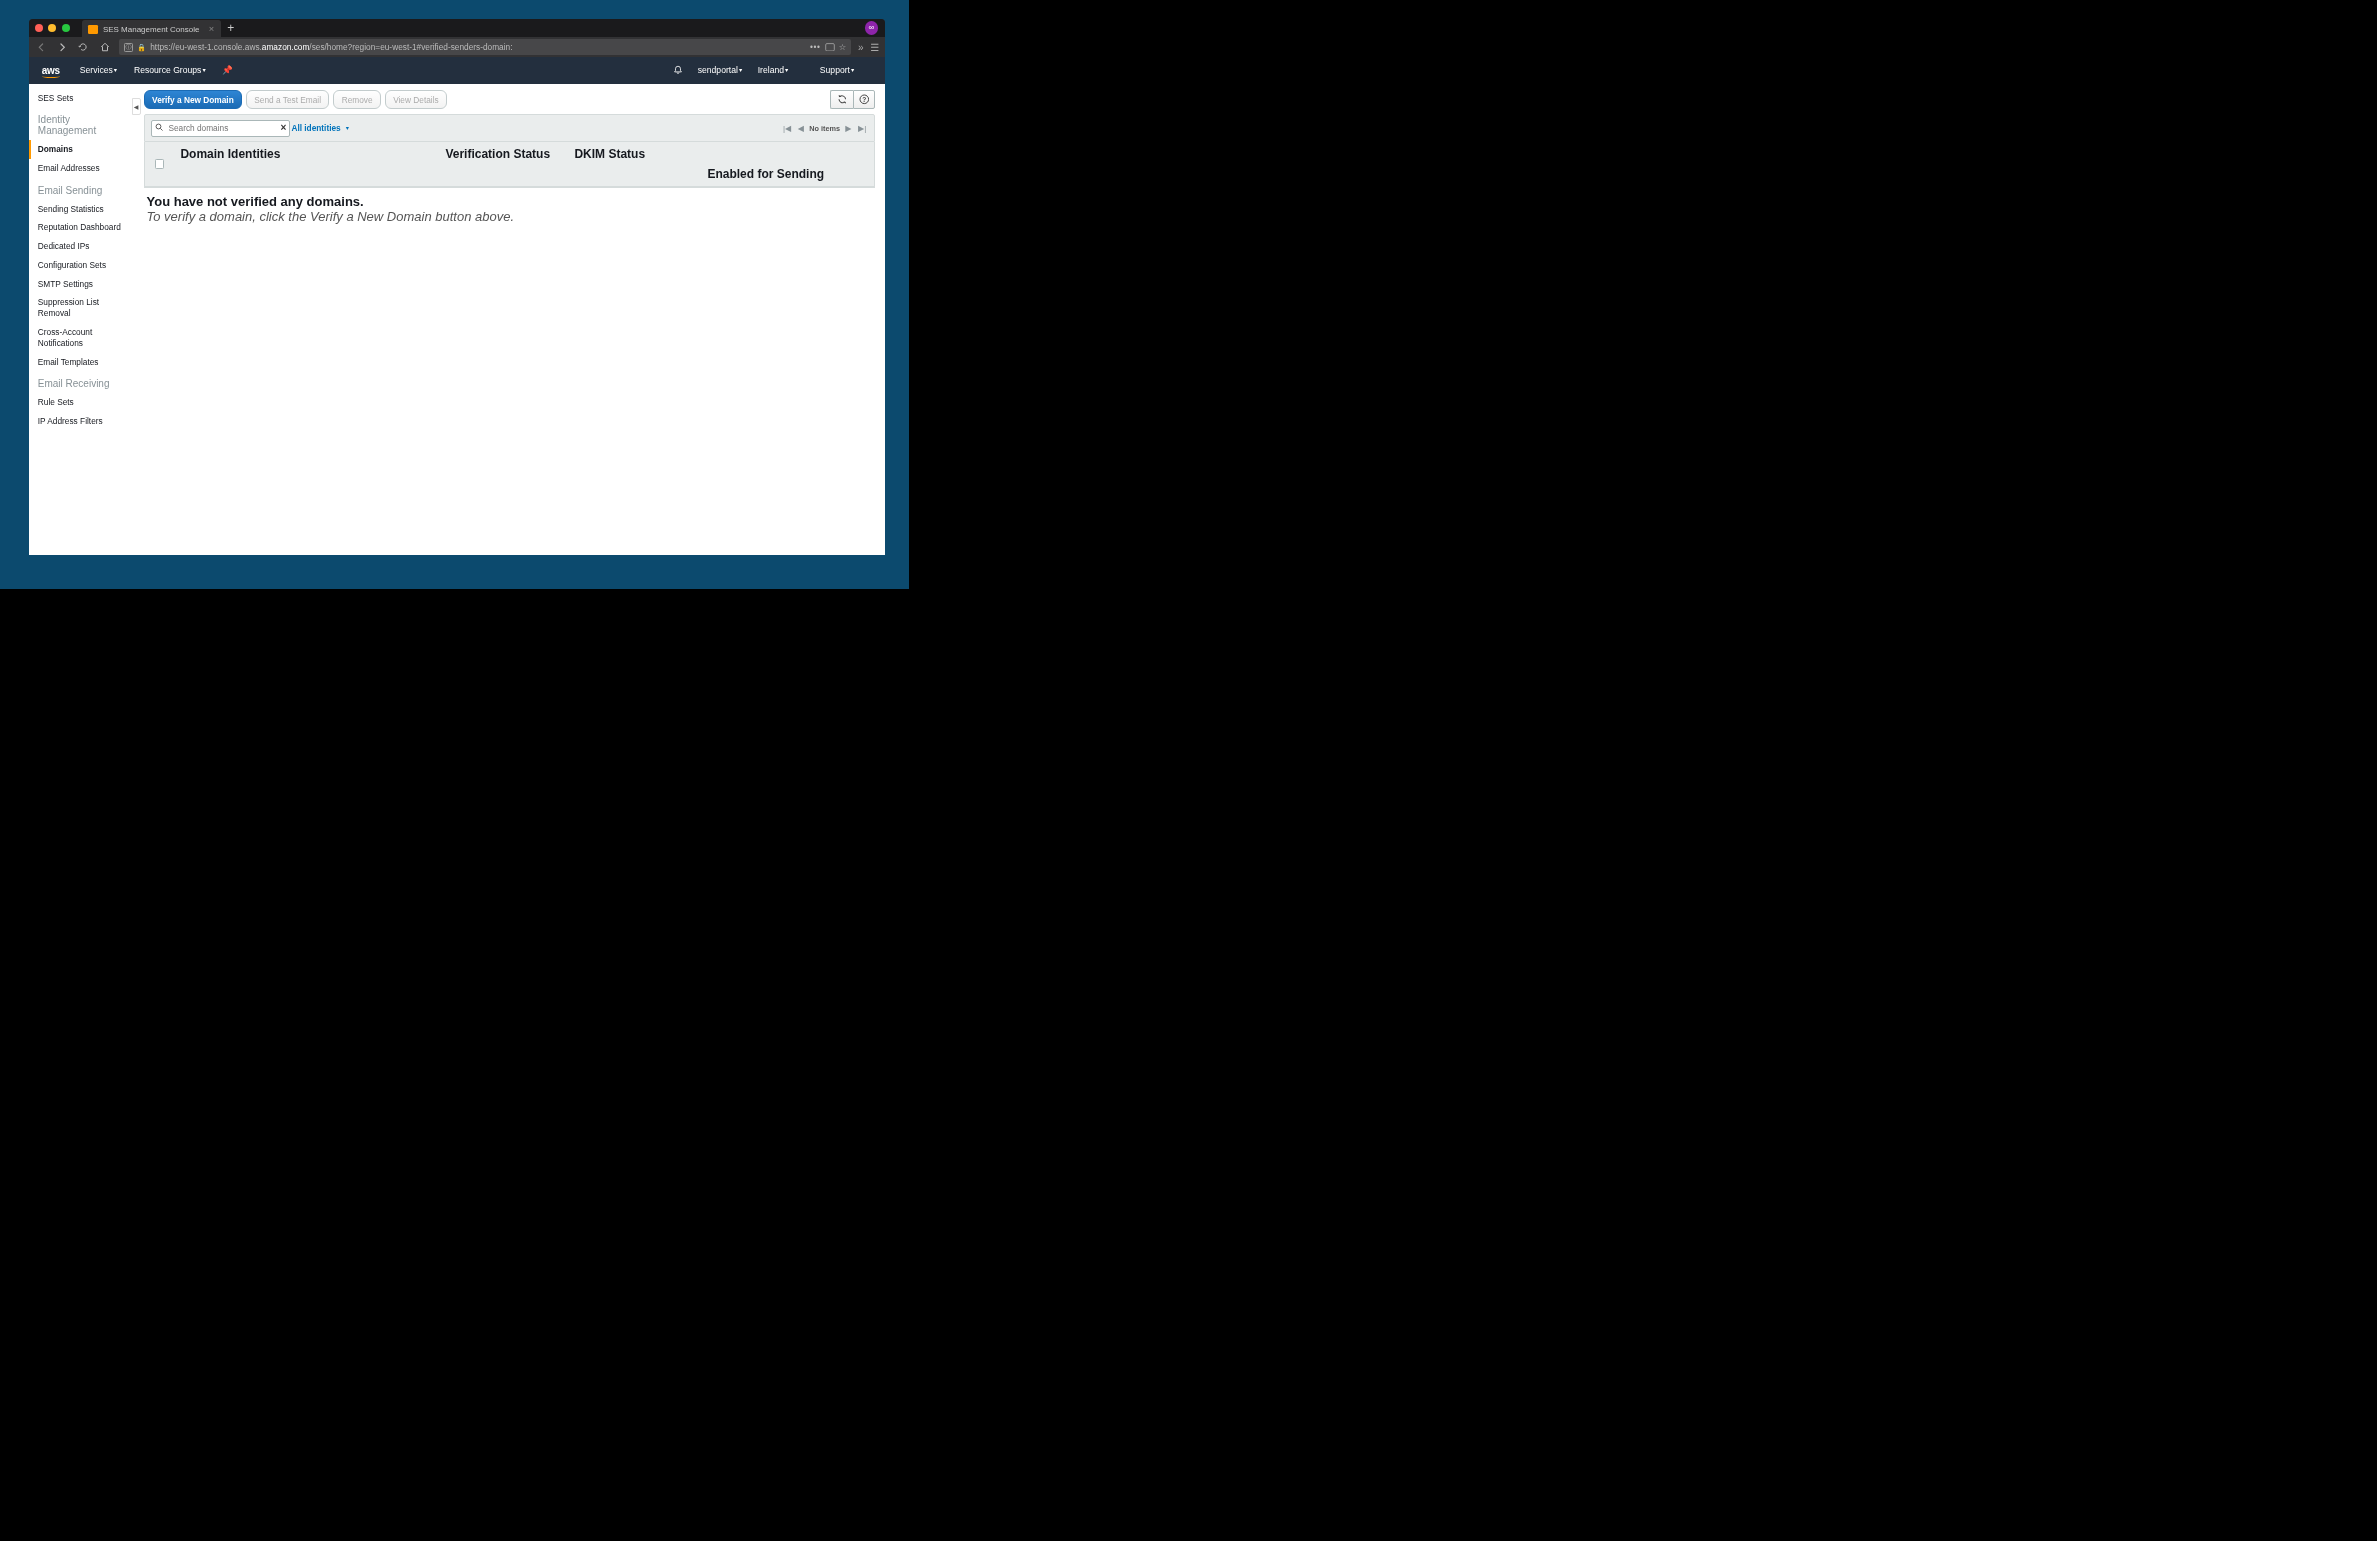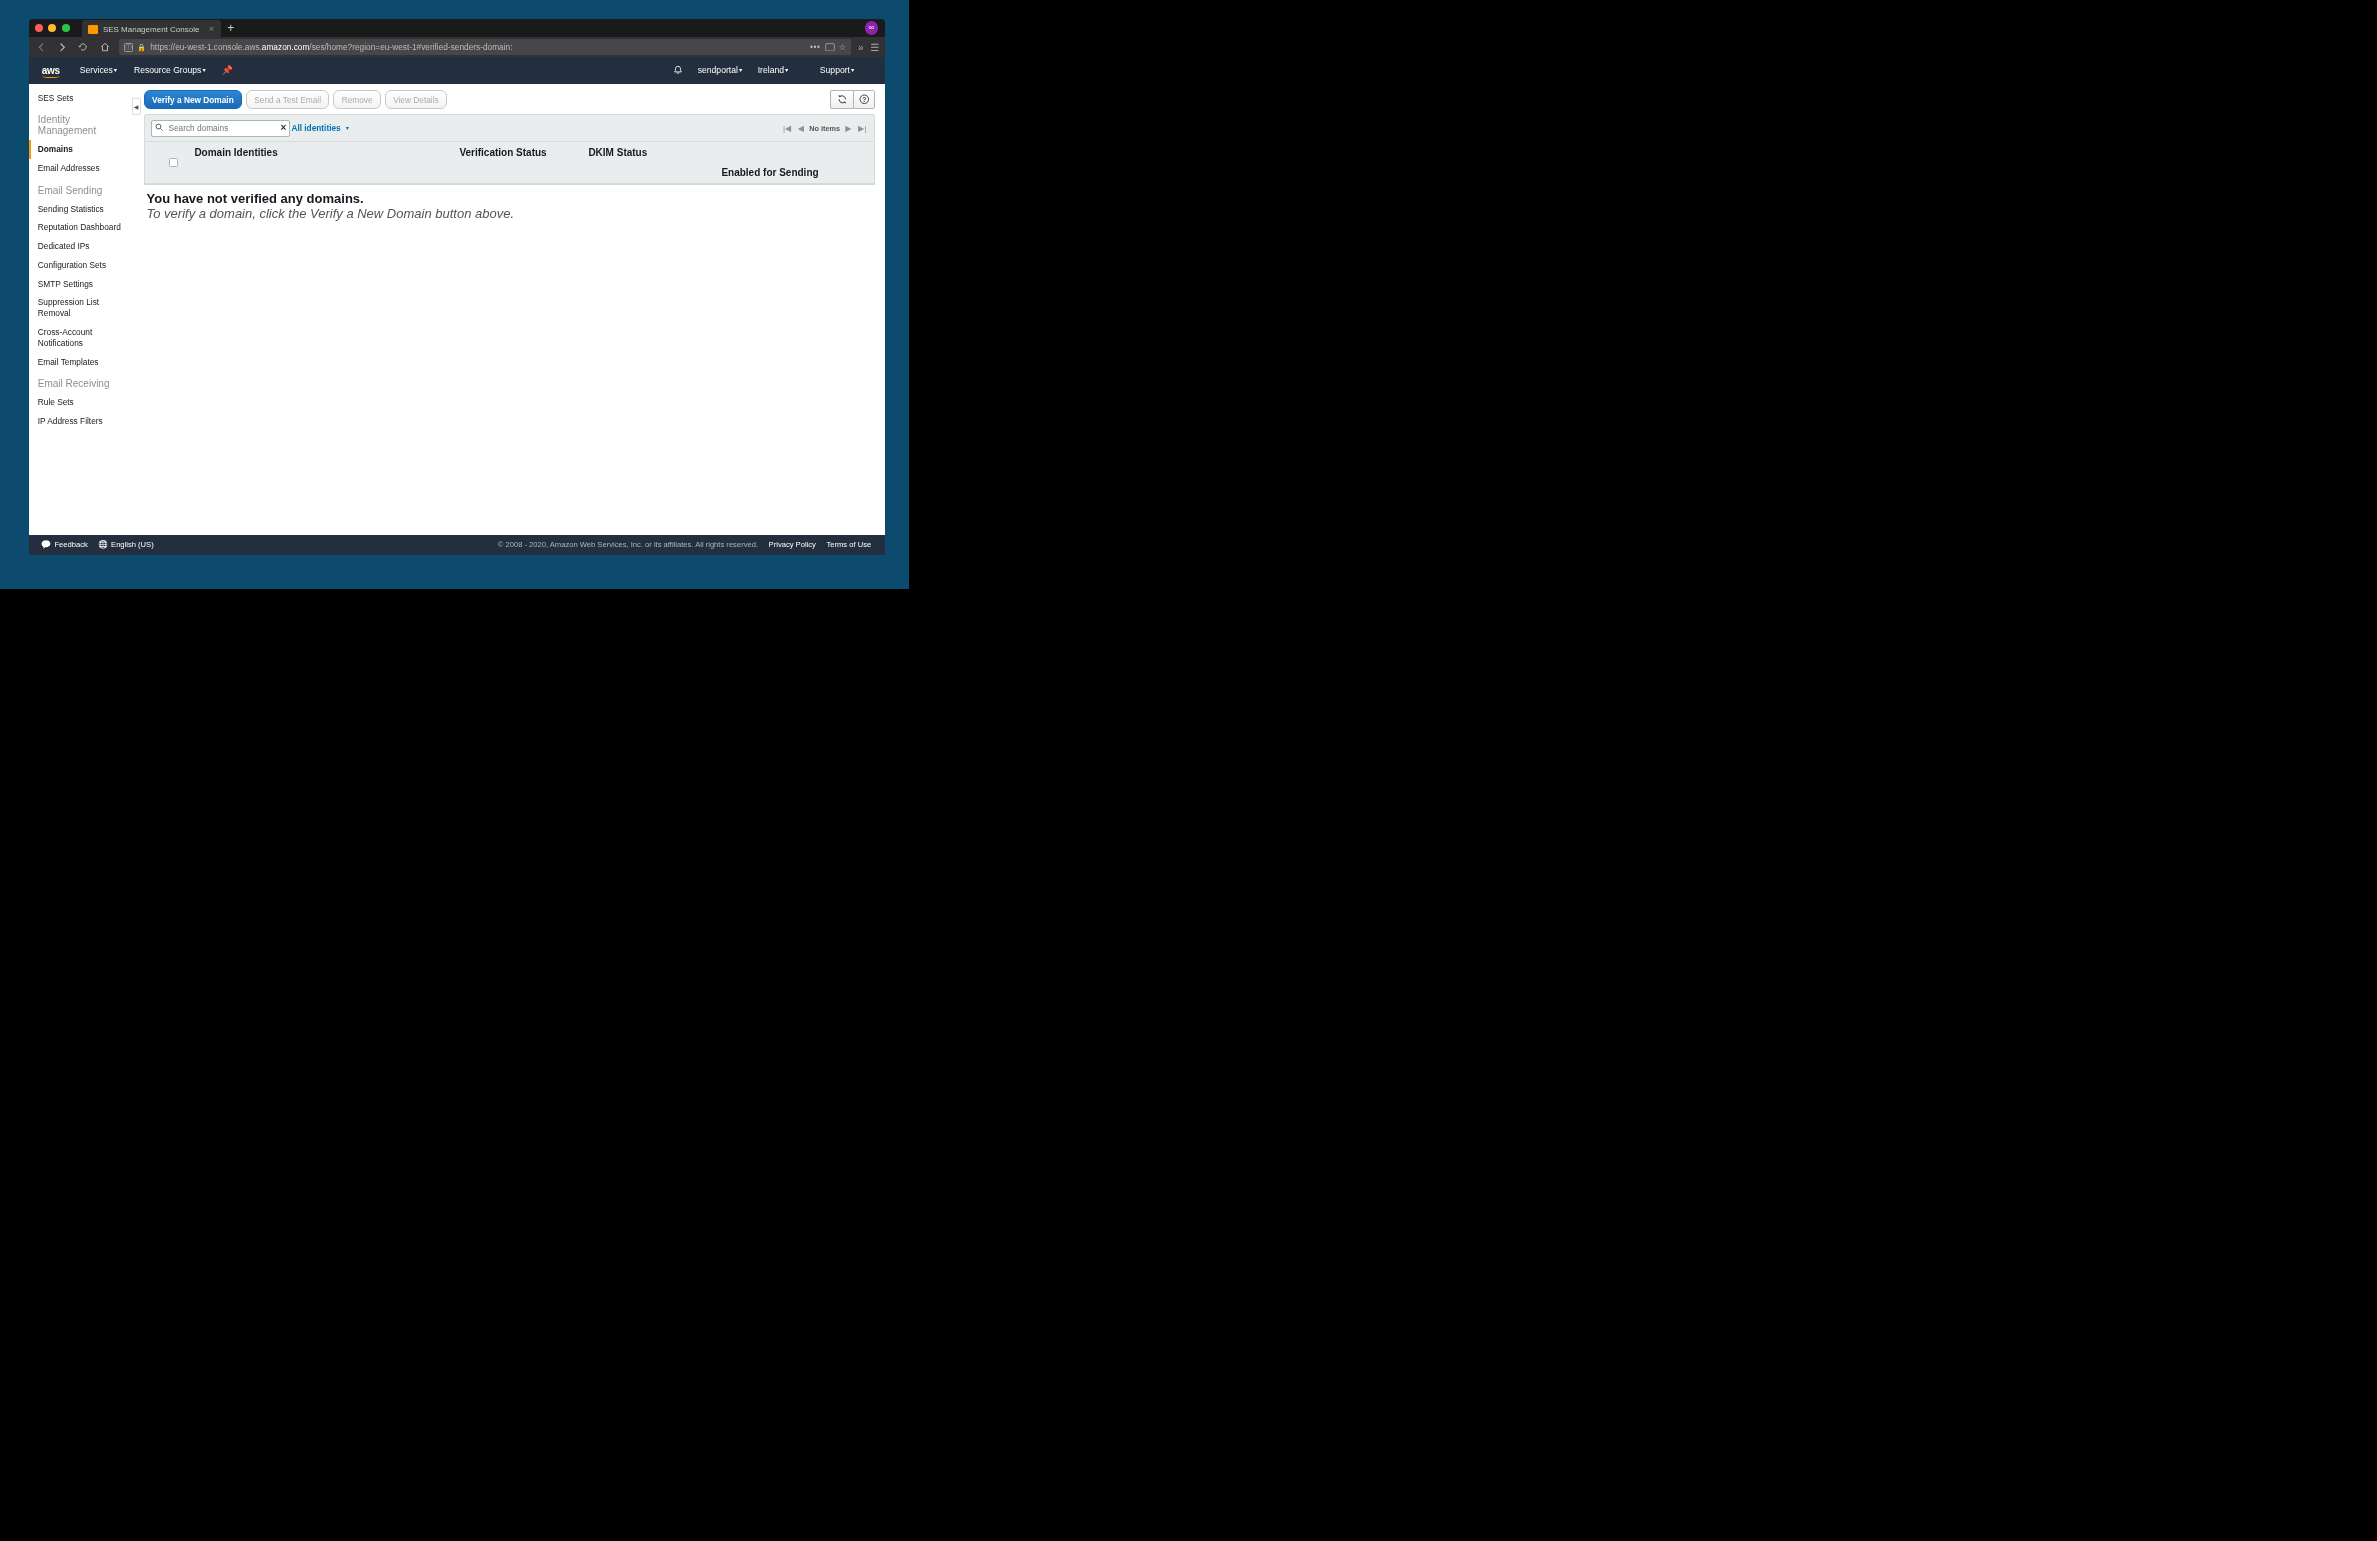--- a/index.html
+++ b/index.html
@@ -69,21 +69,21 @@
 .search-box input { width: 100%; height: 17px; padding: 0 17px 0 16px; border: 0.7px solid #aab7b8; border-radius: 2px; font-size: 8.3px; }
 .search-box .search-icon { position: absolute; left: 4px; top: 3.3px; color: #555; font-size: 8.6px; }
 .search-box .clear-icon { position: absolute; right: 4px; top: 2.7px; color: #333; font-size: 10px; font-weight: bold; cursor: pointer; }
 .filter-link { color: #0073bb; font-size: 8.3px; font-weight: bold; display: flex; align-items: center; gap: 4px; cursor: pointer;}
 .filter-link .caret { font-size: 5.3px; }
 .pager { margin-left: auto; display: flex; align-items: center; gap: 4px; color: #879196; font-size: 7.3px; }
 .pager-btn { color: #879196; font-size: 8px; padding: 0 1.3px;}
 .pager-text { font-weight: bold; color: #555;}
 
 .table { border: 0.7px solid #d5dbdb; border-top: none; }
-.thead { display: flex; background: #eaeded; border-bottom: 0.7px solid #d5dbdb; font-size: 10px; font-weight: bold; color: #16191f; padding-left: 14px; }
+.thead { display: flex; background: #eaeded; border-bottom: 0.7px solid #d5dbdb; font-size: 12px; font-weight: bold; color: #16191f; }
 .th { padding: 4.6px 6.6px; }
 .th.check { width: 29px; display: flex; align-items: center; justify-content: center;}
 .th.check .chk { width: 9.3px; height: 9.3px; background: #fff; border: 0.7px solid #aab7b8; border-radius: 1.3px;}
 .th.c1 { flex: 0 0 265px; }
 .th.c2 { flex: 0 0 129px; }
 .th.c3 { flex: 0 0 133px; }
 .th.c4 { flex: 1; margin-top: 20px; }
 
 .empty-msg { padding: 6.6px 2.7px; font-size: 13px; color: #16191f; }
 .empty-msg .bold { font-weight: bold; }
@@ -280,26 +280,18 @@
           </div>
 
           <div class="empty-msg">
             <div class="bold">You have not verified any domains.</div>
             <div class="italic">To verify a domain, click the Verify a New Domain button above.</div>
           </div>
 
         </div>
       </div>
 
-      <div class="footer">
-        <span><span class="feedback-icon"></span><span>Feedback</span></span>
-        <span><span class="globe-icon"></span><span>English (US)</span></span>
-        <div class="footer-spacer"></div>
-        <span class="copyright">© 2008 - 2020, Amazon Web Services, Inc. or its affiliates. All rights reserved.</span>
-        <a href="#">Privacy Policy</a>
-        <a href="#">Terms of Use</a>
-      </div>
 
     </div>
 
   </div>
 </div>
 
 
 </body></html>

